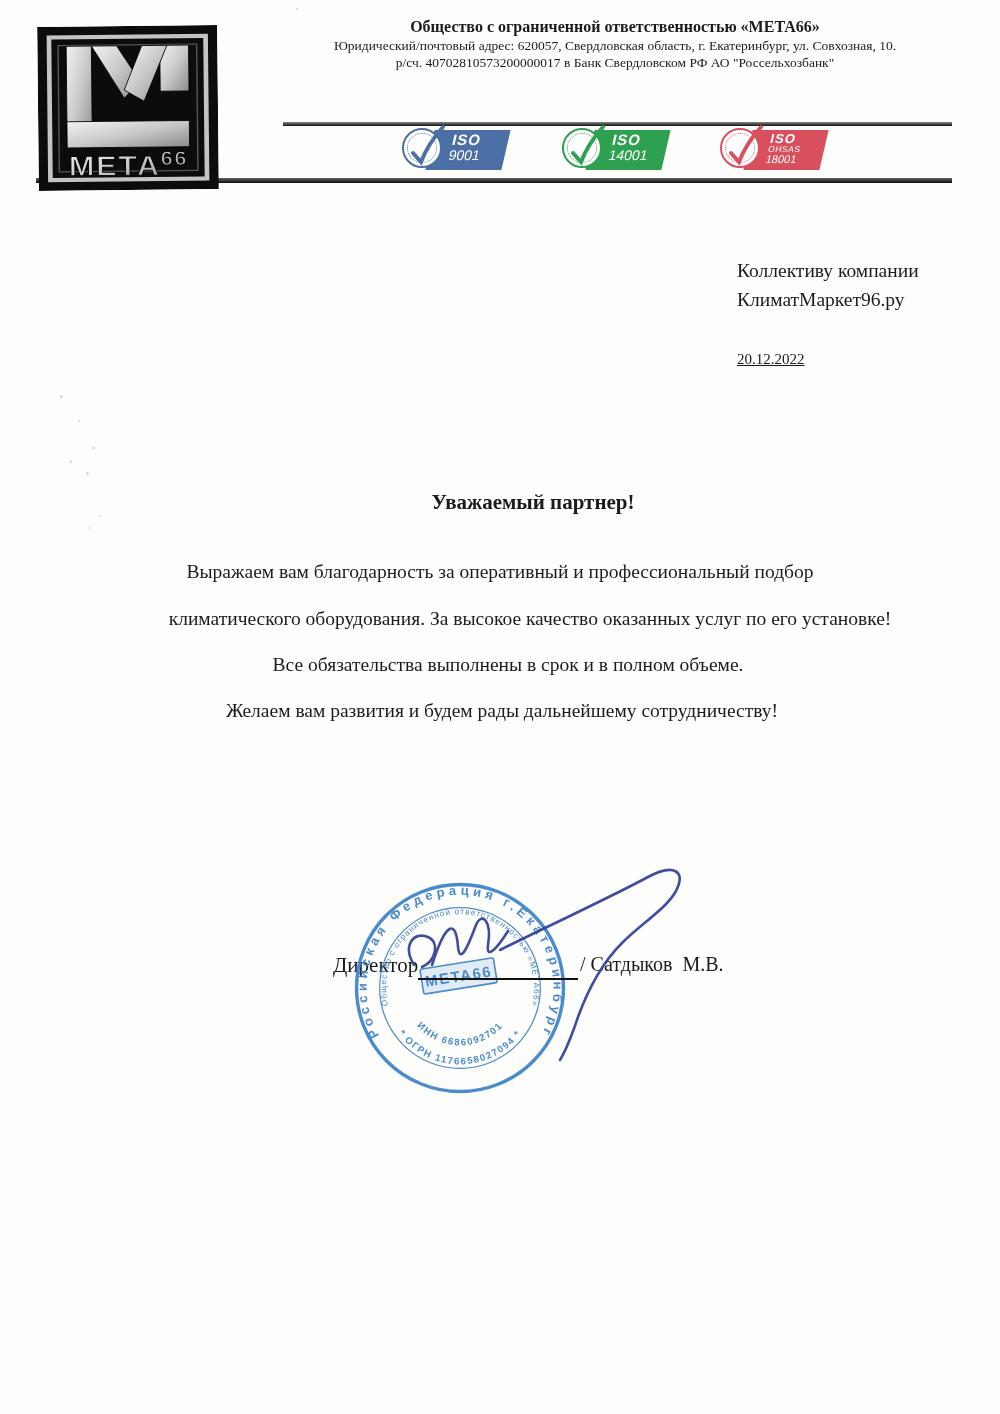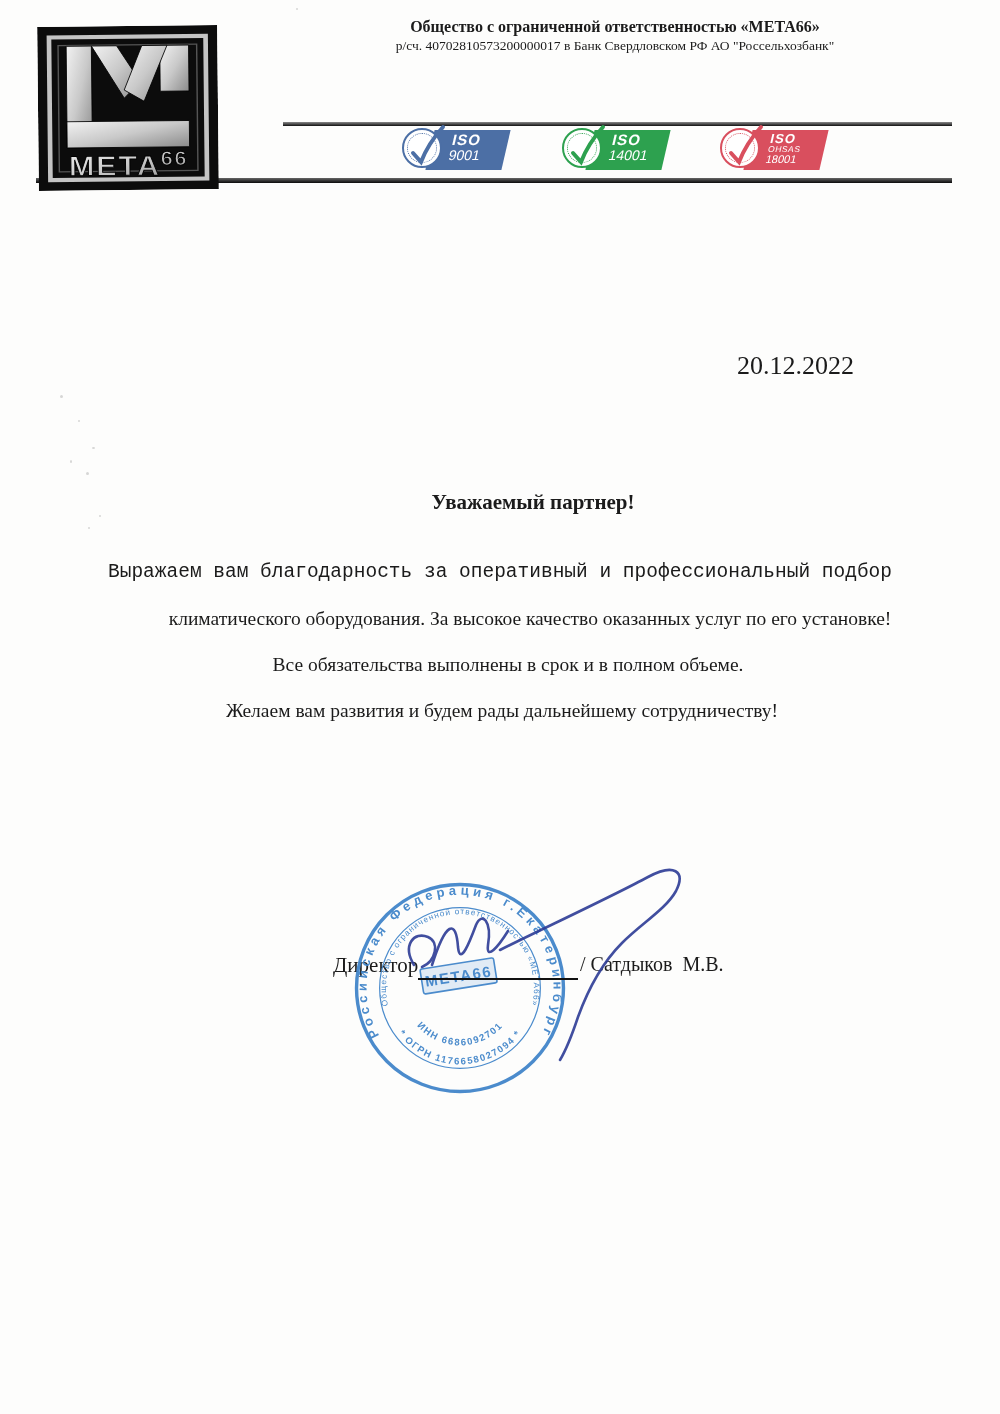--- a/index.html
+++ b/index.html
@@ -37,27 +37,27 @@
   .iso-circle svg{position:absolute;left:0;top:0;overflow:visible;}
   .c-blue{border:2.5px solid #4c6fa5;color:#4c6fa5;}
   .r-blue{background:#4c6fa5;}
   .c-green{border:2.5px solid #2da14f;color:#2da14f;}
   .r-green{background:#2da14f;}
   .c-red{border:2.5px solid #d94f5e;color:#d94f5e;}
   .r-red{background:#d94f5e;}
 
   
   .recipient{position:absolute;left:737px;top:256px;font-size:19.5px;line-height:29px;}
-  .date{position:absolute;left:737px;top:351px;font-size:26px;}
+  .date{position:absolute;left:737px;top:351px;font-size:15px;text-decoration:underline;}
 
   
   .title{position:absolute;left:0;top:490px;width:1000px;text-align:center;
          font-size:21px;font-weight:bold;transform:translateX(33px);}
   .bodyline{position:absolute;left:0;width:1000px;text-align:center;font-size:19.5px;}
-  .l1{top:561px;font-family:Liberation Mono, monospace;}
+  .l1{top:561px;}
   .l2{top:608px;transform:translateX(30px);}
   .l3{top:654px;transform:translateX(8px);}
   .l4{top:700px;transform:translateX(2px);}
 
   
   .sig-role{position:absolute;left:333px;top:953px;font-size:21px;z-index:1;}
   .sig-line{position:absolute;left:418px;top:978px;width:160px;height:2px;background:#111;z-index:4;}
   .sig-name{position:absolute;left:580px;top:953px;font-size:20px;white-space:pre;z-index:1;}
   .stamp{position:absolute;left:352px;top:880px;width:216px;height:216px;z-index:2;
          filter:blur(0.35px);opacity:.92;}
@@ -88,20 +88,21 @@
       <polygon points="16,58 84,58 84,74 16,74"></polygon>
       <polygon points="68,12 84,12 84,40 68,40"></polygon>
       <polygon points="30,12 44,12 57,34 48,44"></polygon>
       <polygon points="58,12 72,12 59,46 48,39"></polygon>
     </g>
     <text x="50" y="91" text-anchor="middle" font-family="Liberation Sans, sans-serif" font-weight="bold" font-size="17" letter-spacing="1" fill="url(#silver)" stroke="#000" stroke-width="0.55"><tspan>МЕТА</tspan><tspan dy="-6" font-size="12">66</tspan></text>
   </svg>
 
   <div class="header">
     <div class="company">Общество с ограниченной ответственностью «МЕТА66»</div>
+    <div class="hline">Юридический/почтовый адрес: 620057, Свердловская область, г. Екатеринбург, ул. Совхозная, 10.</div>
     <div class="hline">р/сч. 40702810573200000017 в Банк Свердловском  РФ АО "Россельхозбанк"</div>
   </div>
 
   <div class="rule1"></div>
   <div class="rule2"></div>
 
   <div class="iso-row">
 
     <div class="iso-badge" style="left:402px;">
       <div class="iso-ribbon r-blue">
@@ -137,20 +138,24 @@
       </div>
       <div class="iso-circle c-red">
         <div class="ring"></div>
         <svg width="40" height="40" viewBox="0 0 40 40">
             <path d="M9,23 L17,32 C22,19 30,7 39,-3" fill="none" stroke="#d94f5e" stroke-width="4" stroke-linecap="round"></path>
           </svg>
       </div>
     </div>
   </div>
 
+  <div class="recipient">
+    <div>Коллективу компании</div>
+    <div>КлиматМаркет96.ру</div>
+  </div>
 
   <div class="date">20.12.2022</div>
 
   <div class="title">Уважаемый партнер!</div>
   <div class="bodyline l1">Выражаем вам благодарность за оперативный и профессиональный подбор</div>
   <div class="bodyline l2">климатического оборудования. За высокое качество оказанных услуг по его установке!</div>
   <div class="bodyline l3">Все обязательства выполнены в срок и в полном объеме.</div>
   <div class="bodyline l4">Желаем вам развития и будем рады дальнейшему сотрудничеству!</div>
 
   <div class="sig-role">Директор</div>

